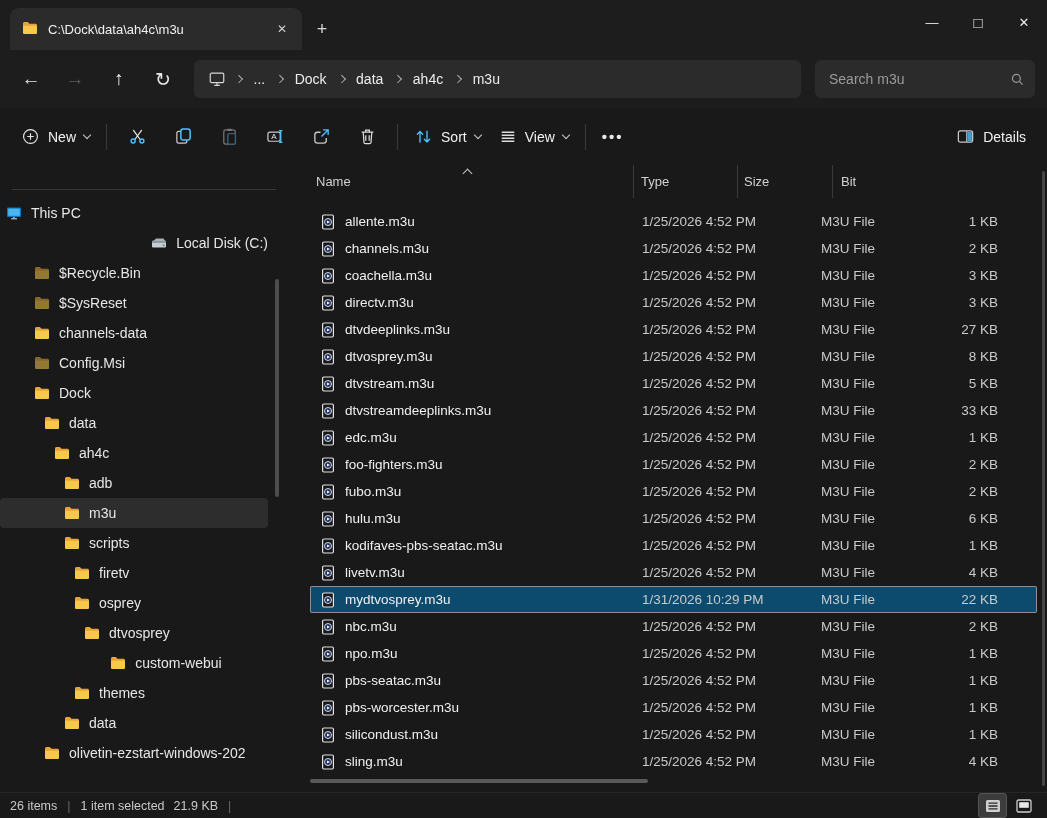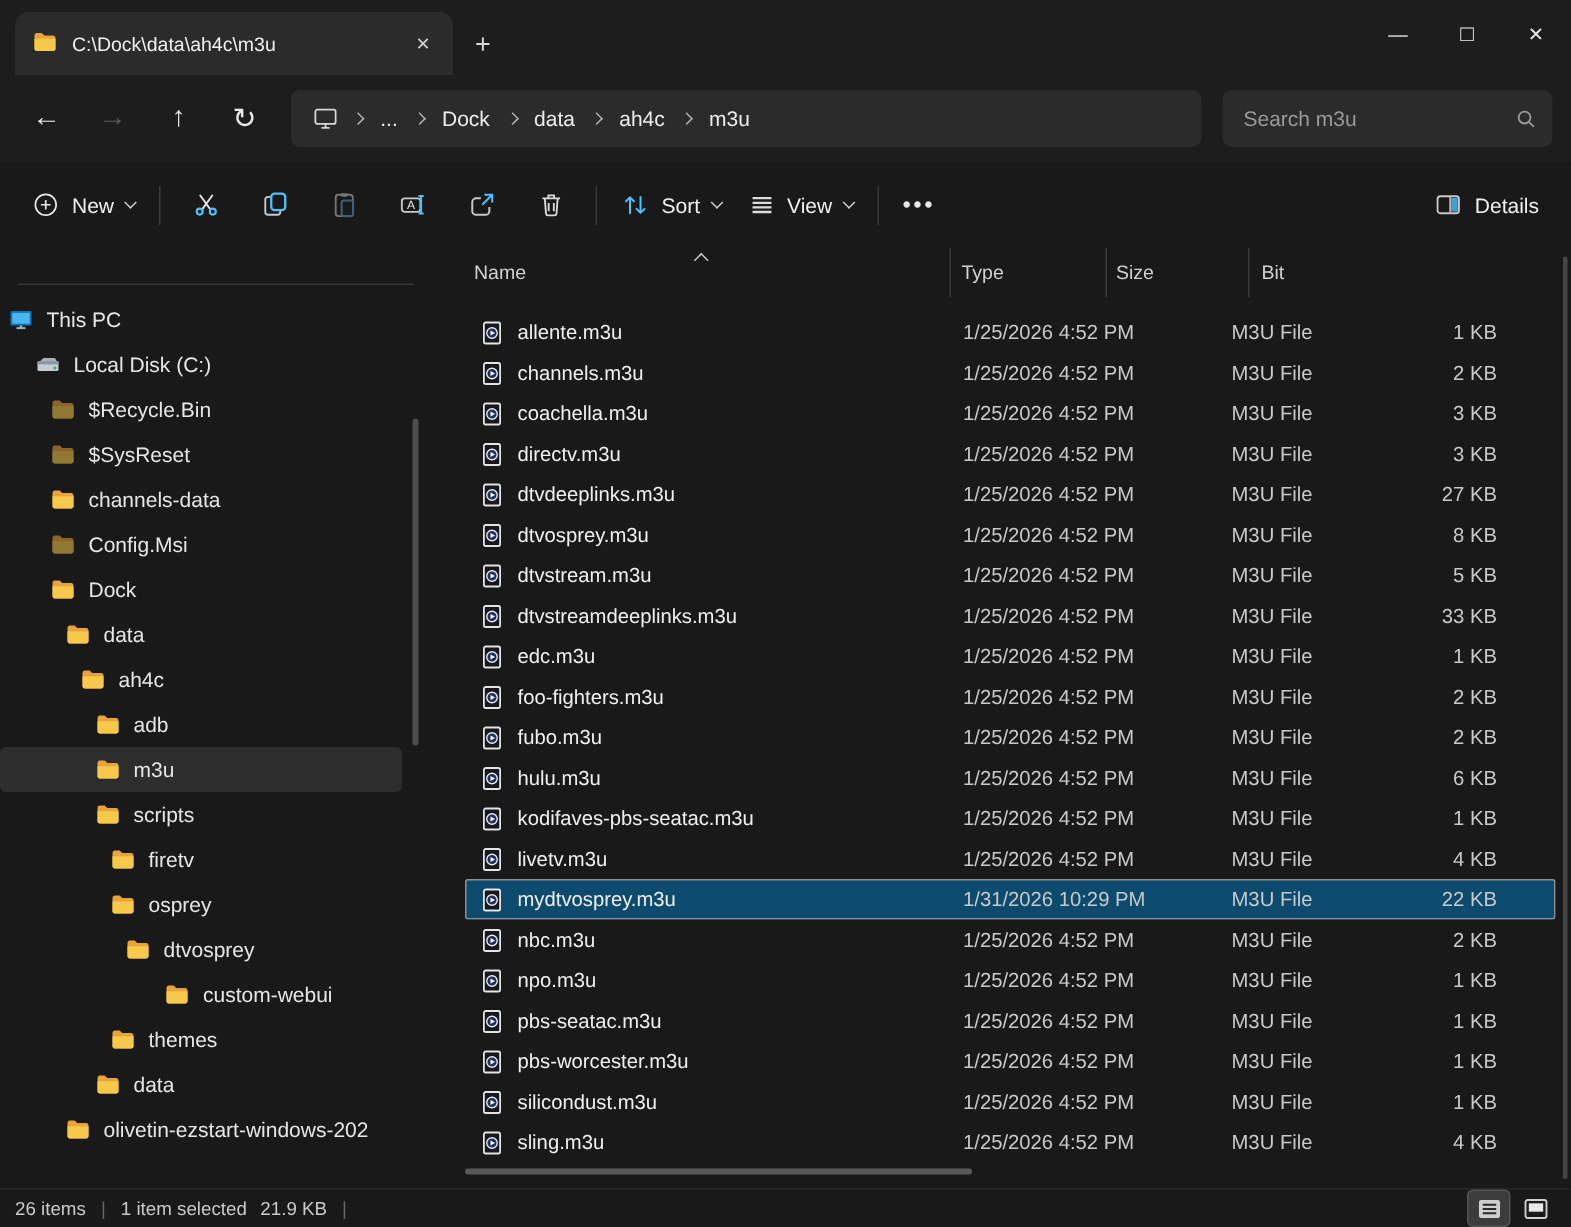--- a/index.html
+++ b/index.html
@@ -242,21 +242,21 @@
           <span class="ticon">
             <svg width="16" height="16" viewBox="0 0 16 16">
               <rect x="1" y="2.4" width="14" height="9.6" rx="1" fill="#1273b8"></rect>
               <rect x="2.2" y="3.6" width="11.6" height="7.2" fill="#4ab6ef"></rect>
               <rect x="5" y="13.1" width="6" height="1.3" fill="#9db3c2"></rect>
               <rect x="7.1" y="12" width="1.8" height="1.5" fill="#9db3c2"></rect>
             </svg>
           </span>
           <span>This PC</span>
         </div>
-        <div class="tree-row" style="padding-left: 24px;">
+        <div class="tree-row" style="padding-left: 24px; justify-content: flex-end;">
           <span class="ticon">
             <svg width="16" height="16" viewBox="0 0 16 16">
               <path d="M2.5 6L5 3.6h7.6L14 6z" fill="#a9b0b8"></path>
               <rect x="1" y="5.8" width="14" height="6.6" rx="1" fill="#c7cdd4"></rect>
               <rect x="1" y="5.8" width="14" height="2.1" fill="#8d969e"></rect>
               <circle cx="12.6" cy="10.3" r="1" fill="#3fae49"></circle>
             </svg>
           </span>
           <span>Local Disk (C:)</span>
         </div>

